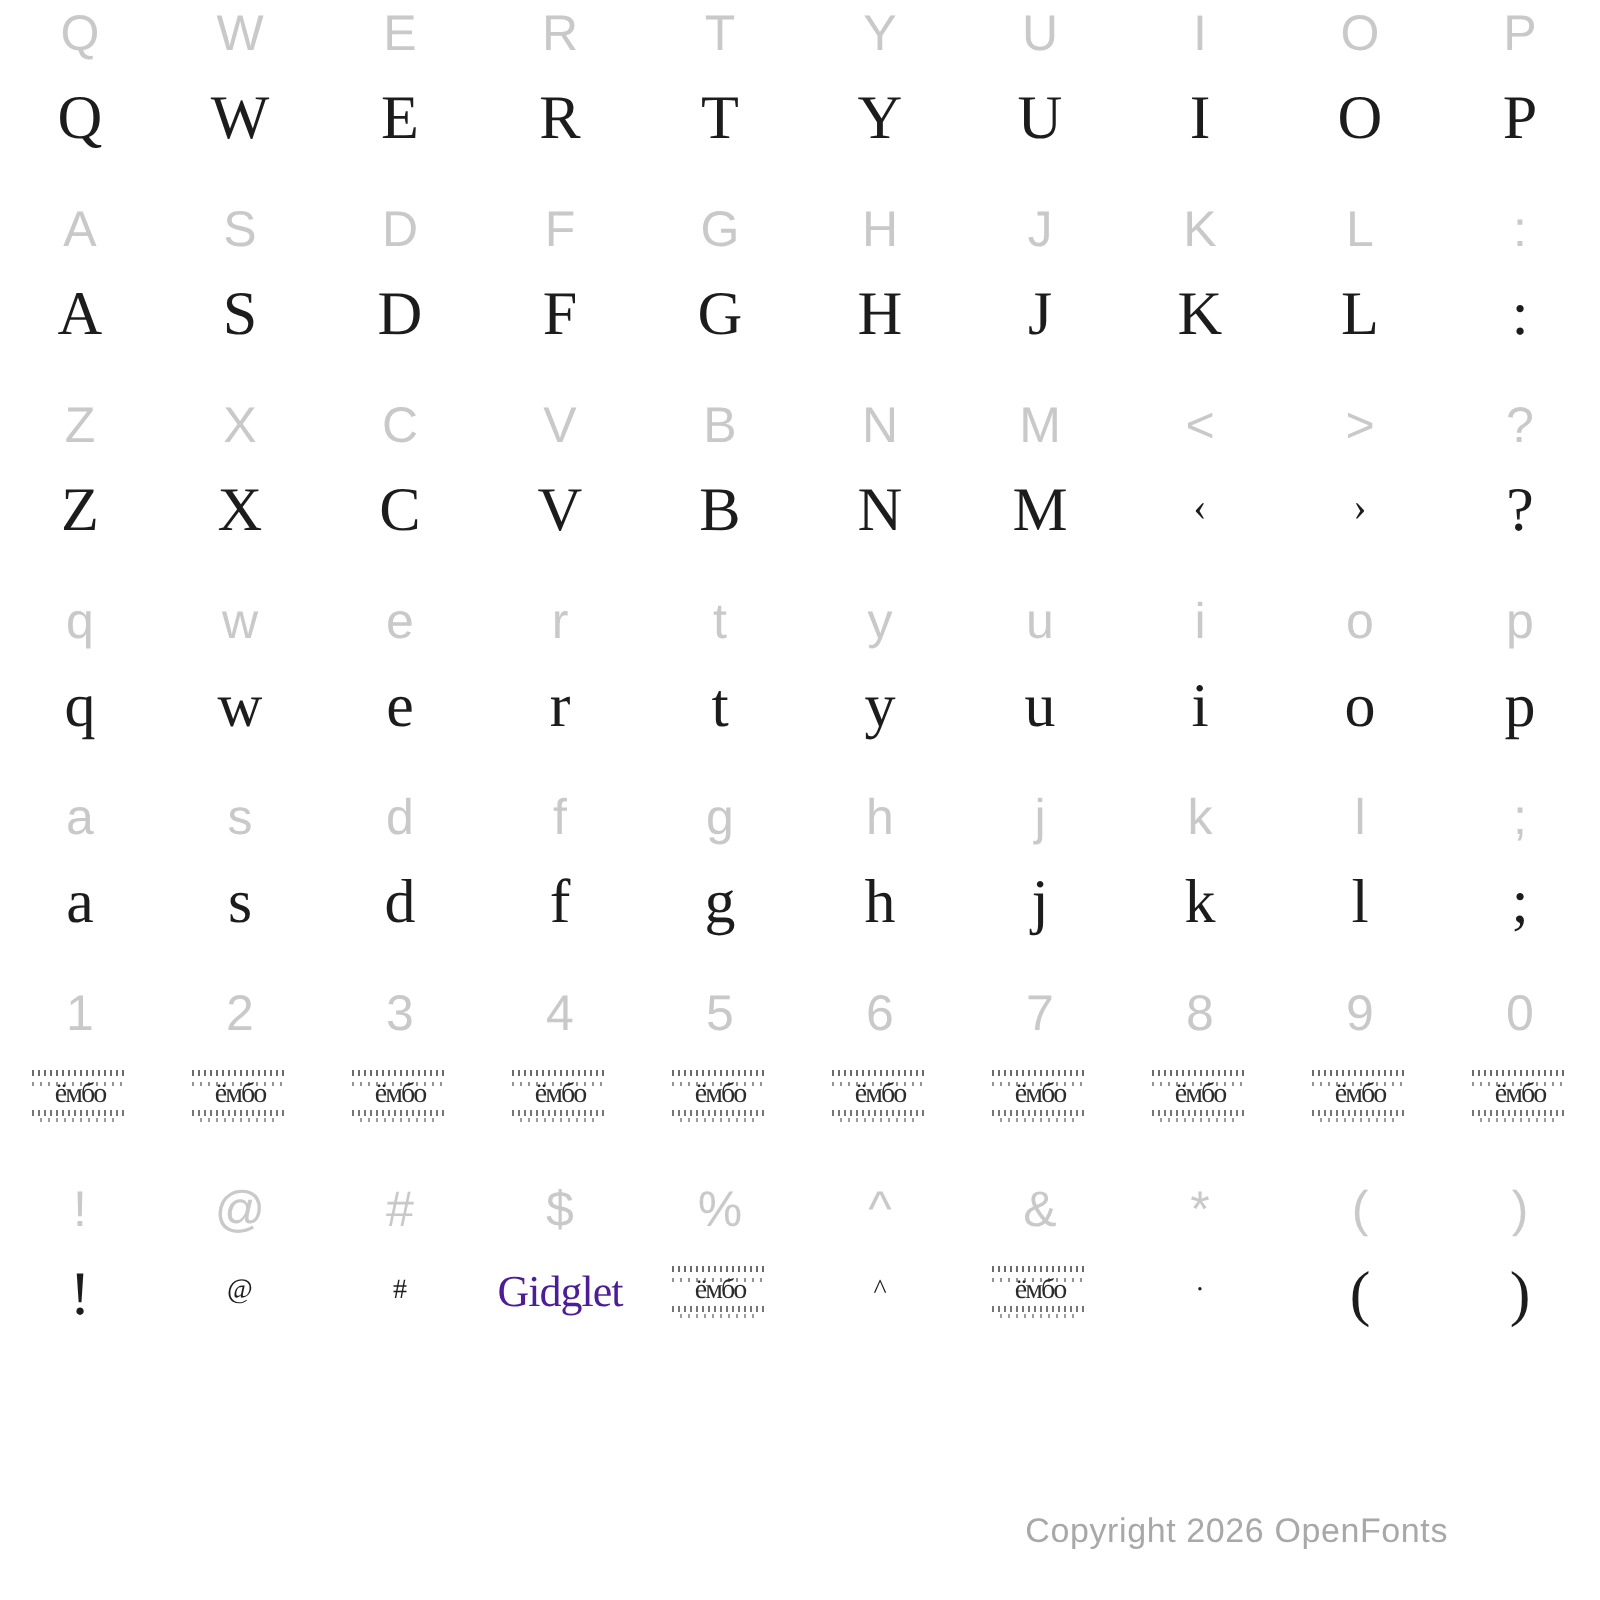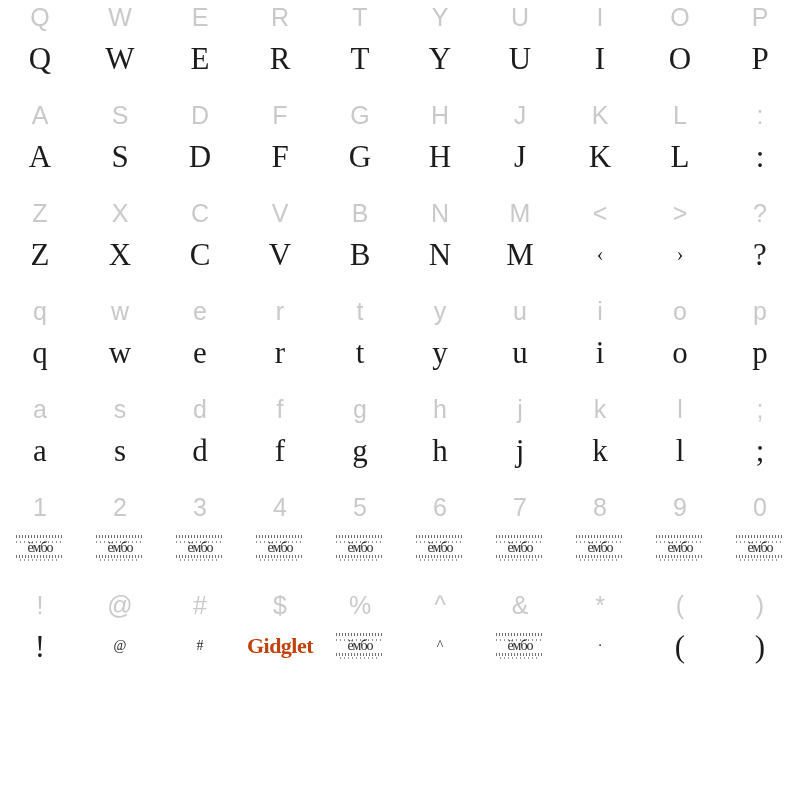--- a/index.html
+++ b/index.html
@@ -121,23 +121,22 @@
     left: 6px;
     right: 6px;
     bottom: 0px;
     height: 2px;
     background: repeating-linear-gradient(90deg,#3a3a3a 0 1px,transparent 1px 4px);
     opacity: .5;
   }
   .glyph.word {
     font-family: "Liberation Serif", serif;
     font-size: 22px;
-    color: #c2410c;
+    color: #4c1d95;
     letter-spacing: -0.5px;
-    font-weight: bold;
   }
   .glyph.small {
     font-size: 20px;
   }
   .glyph.tiny {
     font-size: 14px;
   }
   .copyright {
     position: absolute;
     right: 76px;
@@ -538,13 +537,14 @@
         <div class="cell">
           <div class="key">(</div>
           <div class="glyph">(</div>
         </div>
         <div class="cell">
           <div class="key">)</div>
           <div class="glyph">)</div>
         </div>
       </div>
     </div>
+  <div class="copyright">Copyright 2026 OpenFonts</div>
 </div>
 
 </body></html>

